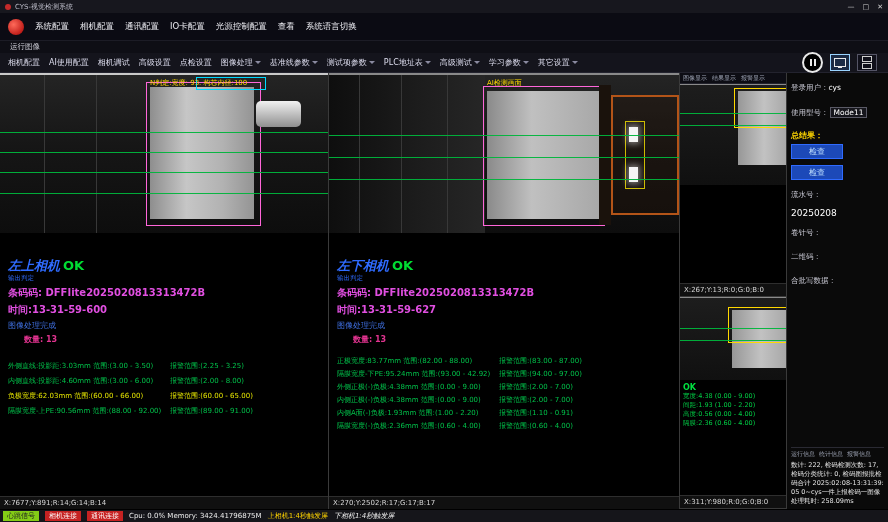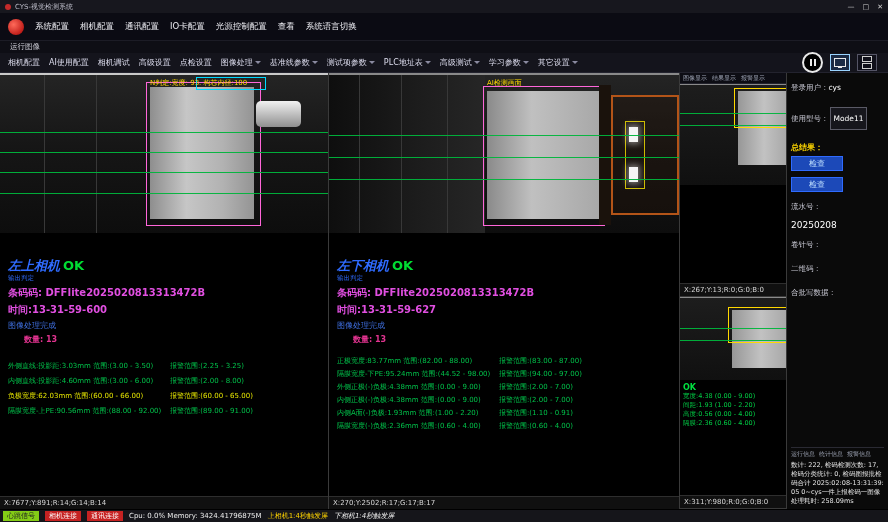--- a/index.html
+++ b/index.html
@@ -115,21 +115,21 @@
   .p-mid .rows{line-height:13px;padding-top:10px;}
   .mrow{display:flex;white-space:nowrap;}
   .mrow .mtext{width:162px;overflow:hidden;}
   .mrow.warn{color:#e6e600;}
 
   
   .srow{margin:7px 0;white-space:nowrap;}
   .slabel{color:#c9c9d4;}
   .sval{color:#fff;}
   .modelbox{display:inline-block;border:1px solid #5a5a66;background:#16161c;
-            padding:6px 3px;color:#fff;margin-left:1px;cursor:pointer;}
+            padding:0 3px;color:#fff;margin-left:1px;cursor:pointer;}
   .total{color:#ffd700;font-weight:bold;font-size:8px;margin-top:5px;}
   .bluebox{width:50px;height:13px;border:1px solid #2f6bff;background:#1c49b8;color:#bfe0ff;
            font-size:8px;display:flex;align-items:center;justify-content:center;margin:3px 0;}
   .serialval{color:#fff;font-size:9px;margin:1px 0 3px;}
   .infotabs{display:flex;gap:4px;font-size:6px;color:#9aa0b0;border-top:1px solid #2a2a33;
             padding-top:2px;margin-top:auto;}
   .stats{font-size:6.5px;color:#e4e4e4;line-height:9px;margin-top:2px;word-break:break-all;white-space:normal;}
 
   
   .statusbar{height:12px;background:#15151a;display:flex;align-items:center;gap:6px;
@@ -297,21 +297,21 @@
         <div class="rtime">时间:13-31-59-627</div>
         <div class="rproc">图像处理完成</div>
         <div class="rcount">数量: 13</div>
       </div>
       <div class="rows">
         <div class="mrow">
             <span class="mtext">正极宽度:83.77mm 范围:(82.00 - 88.00)</span>
             <span class="malarm">报警范围:(83.00 - 87.00)</span>
           </div>
         <div class="mrow">
-            <span class="mtext">隔膜宽度-下PE:95.24mm 范围:(44.52 - 98.00)</span>
+            <span class="mtext">隔膜宽度-下PE:95.24mm 范围:(93.00 - 42.92)</span>
             <span class="malarm">报警范围:(94.00 - 97.00)</span>
           </div>
         <div class="mrow">
             <span class="mtext">外侧正极(-)负极:4.38mm 范围:(0.00 - 9.00)</span>
             <span class="malarm">报警范围:(2.00 - 7.00)</span>
           </div>
         <div class="mrow">
             <span class="mtext">内侧正极(-)负极:4.38mm 范围:(0.00 - 9.00)</span>
             <span class="malarm">报警范围:(2.00 - 7.00)</span>
           </div>

